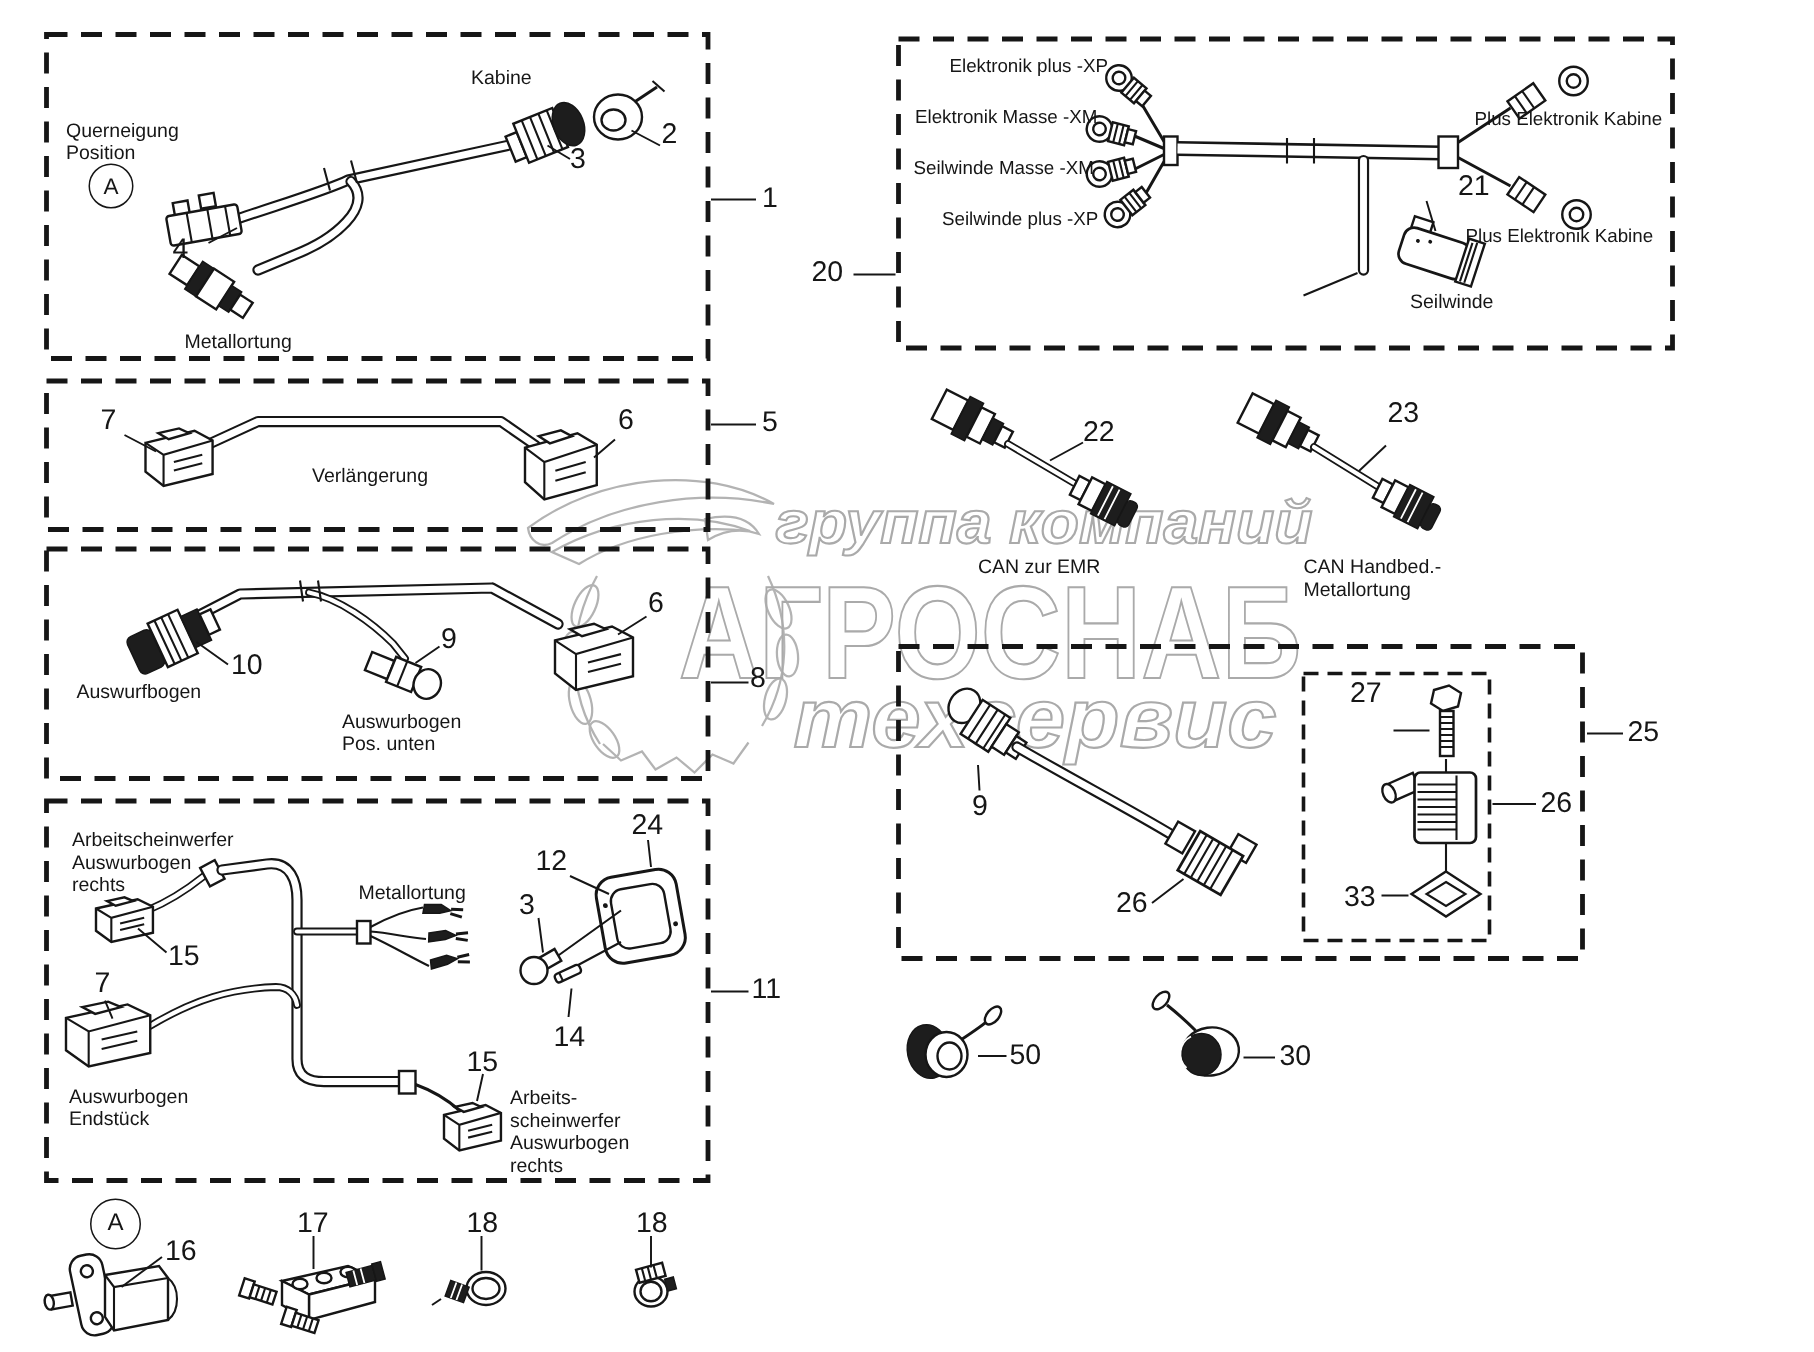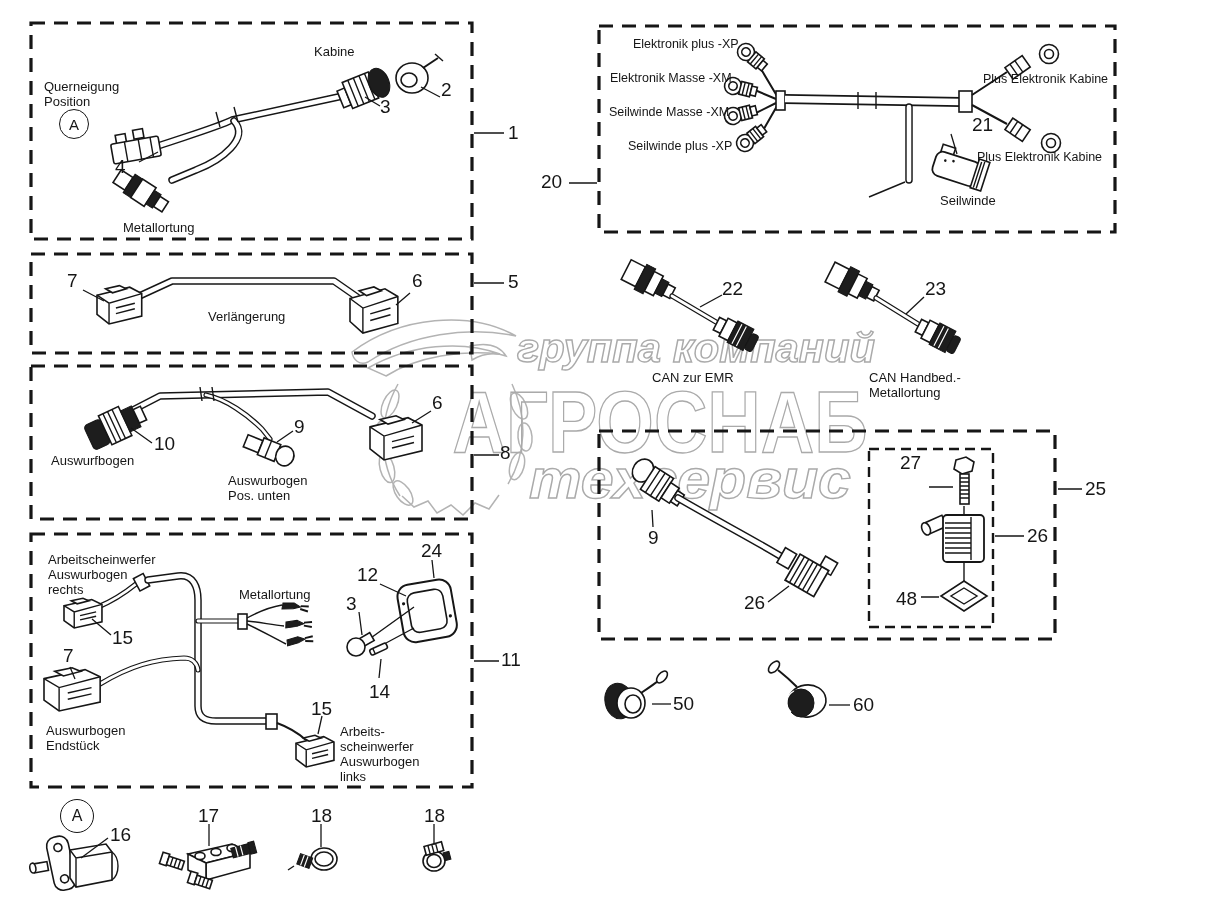--- a/index.html
+++ b/index.html
@@ -422,48 +422,48 @@
 Endstück</span>
 <span class="t" style="left:239px;top:587px">Metallortung</span>
 <span class="n" style="left:357px;top:564px">12</span>
 <span class="n" style="left:346px;top:593px">3</span>
 <span class="n" style="left:421px;top:540px">24</span>
 <span class="n" style="left:369px;top:681px">14</span>
 <span class="n" style="left:311px;top:698px">15</span>
 <span class="t" style="left:340px;top:724px">Arbeits-
 scheinwerfer
 Auswurbogen
-links</span>
+rechts</span>
 <span class="n" style="left:501px;top:649px">11</span>
 
 <span class="t t20" style="left:633px;top:37px">Elektronik plus -XP</span>
 <span class="t t20" style="left:610px;top:71px">Elektronik Masse -XM</span>
 <span class="t t20" style="left:609px;top:105px">Seilwinde Masse -XM</span>
 <span class="t t20" style="left:628px;top:139px">Seilwinde plus -XP</span>
 <span class="t t20" style="left:983px;top:72px">Plus Elektronik Kabine</span>
 <span class="t t20" style="left:977px;top:150px">Plus Elektronik Kabine</span>
 <span class="n" style="left:972px;top:114px">21</span>
 <span class="t" style="left:940px;top:193px">Seilwinde</span>
 <span class="n" style="left:541px;top:171px">20</span>
 
 <span class="n" style="left:722px;top:278px">22</span>
 <span class="t" style="left:652px;top:370px">CAN zur EMR</span>
-<span class="n" style="left:925px;top:278px">23</span>
+<span class="n" style="left:925px;top:265px">23</span>
 <span class="t" style="left:869px;top:370px">CAN Handbed.-
 Metallortung</span>
 
 <span class="n" style="left:648px;top:527px">9</span>
 <span class="n" style="left:744px;top:592px">26</span>
 <span class="n" style="left:900px;top:452px">27</span>
 <span class="n" style="left:1027px;top:525px">26</span>
-<span class="n" style="left:896px;top:588px">48</span>
+<span class="n" style="left:896px;top:588px">33</span>
 <span class="n" style="left:1085px;top:478px">25</span>
 
 <span class="n" style="left:673px;top:693px">50</span>
-<span class="n" style="left:853px;top:694px">60</span>
+<span class="n" style="left:853px;top:694px">30</span>
 
 <div class="circ" style="left:60px;top:799px;width:32px;height:32px;font-size:16px">
       <span>A</span>
     </div>
 <span class="n" style="left:110px;top:824px">16</span>
 <span class="n" style="left:198px;top:805px">17</span>
 <span class="n" style="left:311px;top:805px">18</span>
 <span class="n" style="left:424px;top:805px">18</span>
 
 </div>

